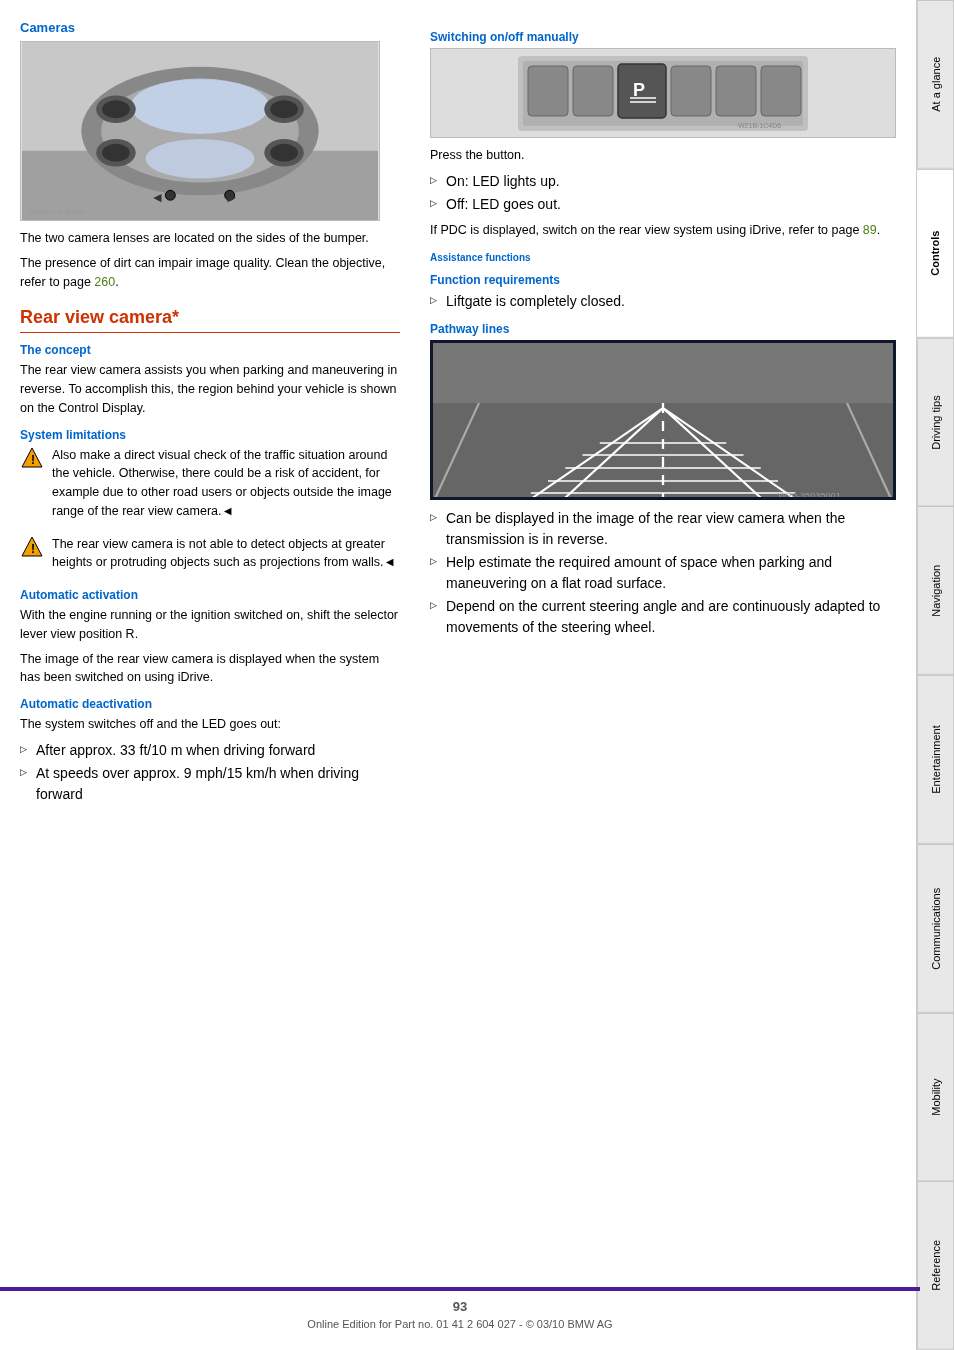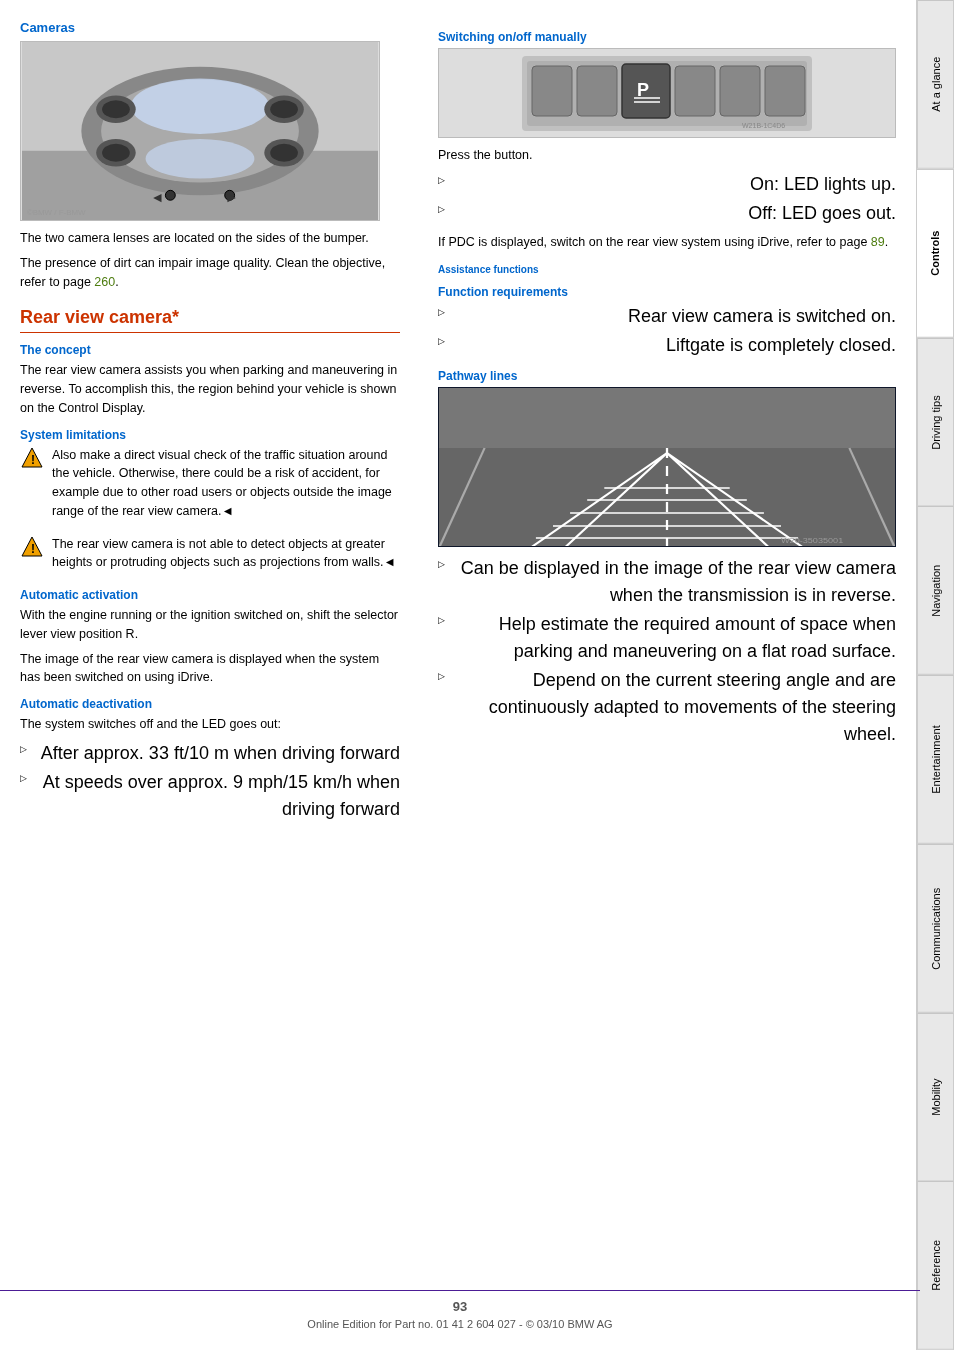--- a/index.html
+++ b/index.html
@@ -52,21 +52,21 @@
       background: #fff;
       font-weight: bold;
       border-right: none;
     }
 
     
     .main-content {
       width: 916px;
       padding: 20px 20px 20px 20px;
       display: flex;
-      gap: 38px;
+      gap: 30px;
     }
 
     .left-column {
       width: 380px;
       flex-shrink: 0;
     }
 
     .right-column {
       flex: 1;
     }
@@ -132,21 +132,21 @@
       display: flex;
       align-items: center;
       justify-content: center;
     }
 
     
     .pathway-image {
       width: 100%;
       height: 160px;
       background: #888;
-      border: 1px solid #0f172a;
+      border: 3px solid #0f172a;
       margin-bottom: 8px;
       position: relative;
       overflow: hidden;
     }
 
     
     .warning-block {
       display: flex;
       align-items: flex-start;
       gap: 8px;
@@ -159,26 +159,25 @@
     }
 
     
     .bullet-list {
       list-style: none;
       padding-left: 0;
       margin-bottom: 6px;
     }
 
     .bullet-list li {
-      font-size: 18px;
+      font-size: 14px;
       line-height: 1.5;
       padding-left: 16px;
       position: relative;
       margin-bottom: 2px;
-      text-align: right;
     }
 
     .bullet-list li::before {
       content: "▷";
       position: absolute;
       left: 0;
       font-size: 9px;
       top: 3px;
       color: #000;
     }
@@ -191,21 +190,21 @@
 
     
     .page-footer {
       position: absolute;
       bottom: 20px;
       left: 0;
       right: 34px;
       text-align: center;
       font-size: 11px;
       color: #555;
-      border-top: 1px solid #4c1d95;
+      border-top: 4px solid #4c1d95;
       padding-top: 8px;
     }
 
     .page-number {
       font-size: 13px;
       font-weight: bold;
       display: block;
       margin-bottom: 4px;
     }
 
@@ -342,21 +341,20 @@
         <p>
           <span>If PDC is displayed, switch on the rear view system using iDrive, refer to page </span><a href="#" class="page-link">89</a><span>.</span>
         </p>
       </div>
 
       <div>
         <div class="sub-heading" style="font-size: 10px; color: #0066cc;">Assistance functions</div>
 
         <div class="sub-heading">Function requirements</div>
         <ul class="bullet-list">
-          <li>Rear view camera is switched on.</li>
           <li>Liftgate is completely closed.</li>
         </ul>
 
         <div class="sub-heading">Pathway lines</div>
 
         <div class="pathway-image" style="margin-bottom: 8px;">
           <svg width="100%" height="160" viewBox="0 0 400 160" preserveAspectRatio="none">
 
             <rect x="0" y="0" width="400" height="60" fill="#777"></rect>
 

